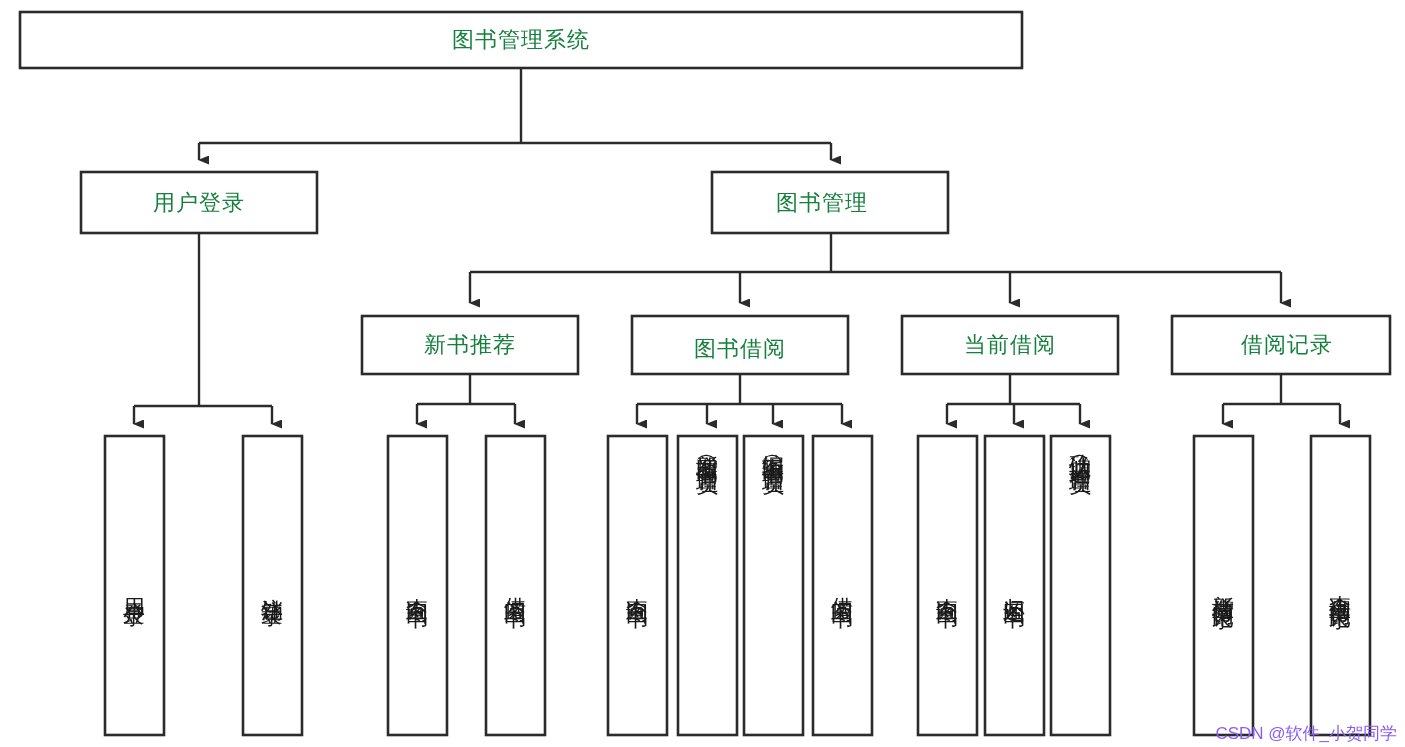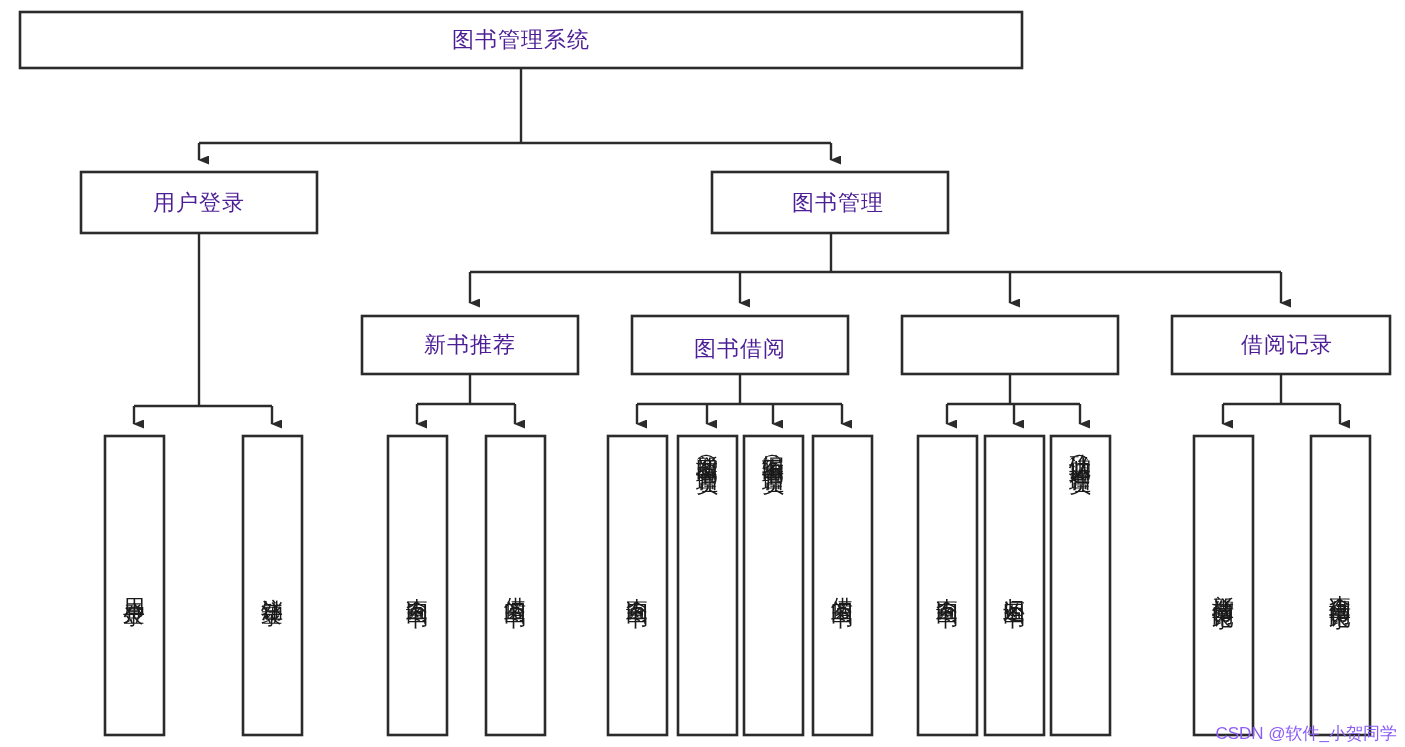--- a/index.html
+++ b/index.html
@@ -68,21 +68,21 @@
   .hlabel-wrap {
     position: absolute;
     display: flex;
     align-items: center;
     justify-content: center;
     pointer-events: none;
   }
   .hlabel-text {
     font-family: "Liberation Sans", sans-serif;
     font-size: 22px;
-    color: #4c1d95;
+    color: #15803d;
     letter-spacing: 1px;
     white-space: nowrap;
   }
 </style>
 </head>
 <body>
 
 <div id="diagram-root">
 
   <svg class="flow" viewBox="0 0 1405 747" xmlns="http://www.w3.org/2000/svg">
@@ -175,32 +175,35 @@
   </svg>
 
   <div class="hlabel-wrap" style="left:20px;  top:12px;  width:1002px; height:56px;">
     <span class="hlabel-text">图书管理系统</span>
   </div>
 
   <div class="hlabel-wrap" style="left:81px;  top:172px; width:236px; height:61px;">
     <span class="hlabel-text">用户登录</span>
   </div>
 
-  <div class="hlabel-wrap" style="left:720px; top:172px; width:236px; height:61px;">
+  <div class="hlabel-wrap" style="left:704px; top:172px; width:236px; height:61px;">
     <span class="hlabel-text">图书管理</span>
   </div>
 
   <div class="hlabel-wrap" style="left:362px; top:316px; width:216px; height:58px;text-align:center;">
     <span class="hlabel-text">新书推荐</span>
   </div>
 
   <div class="hlabel-wrap" style="left:632px; top:316px; width:216px; height:66px;justify-content:center;">
     <span class="hlabel-text">图书借阅</span>
   </div>
 
+  <div class="hlabel-wrap" style="left:902px; top:316px; width:216px; height:58px;">
+    <span class="hlabel-text">当前借阅</span>
+  </div>
 
   <div class="hlabel-wrap" style="left:1172px; top:316px; width:230px; height:58px;">
     <span class="hlabel-text">借阅记录</span>
   </div>
 
   <div class="vlabel-wrap" style="left:105px; top:436px; width:59px; height:299px;">
     <span class="vlabel-text">用户登录</span>
   </div>
   <div class="vlabel-wrap" style="left:243px; top:436px; width:59px; height:299px;">
     <span class="vlabel-text">注销登录</span>

